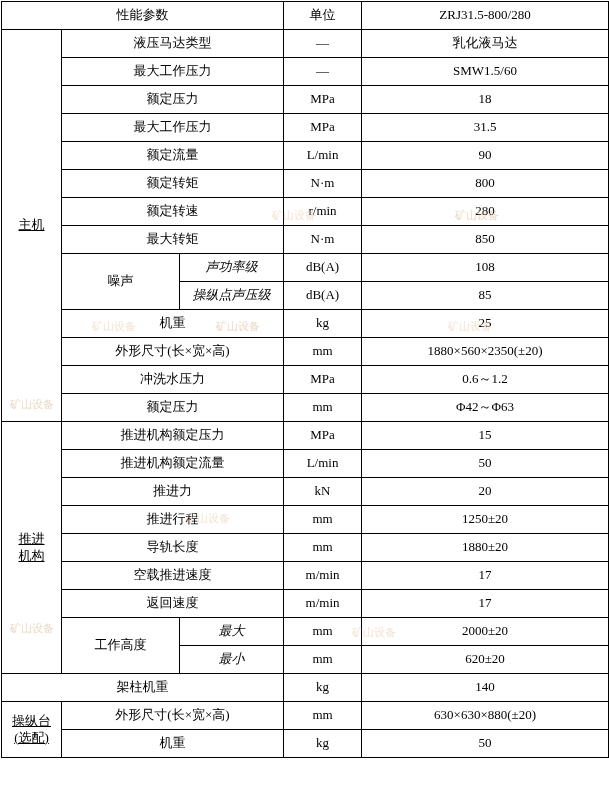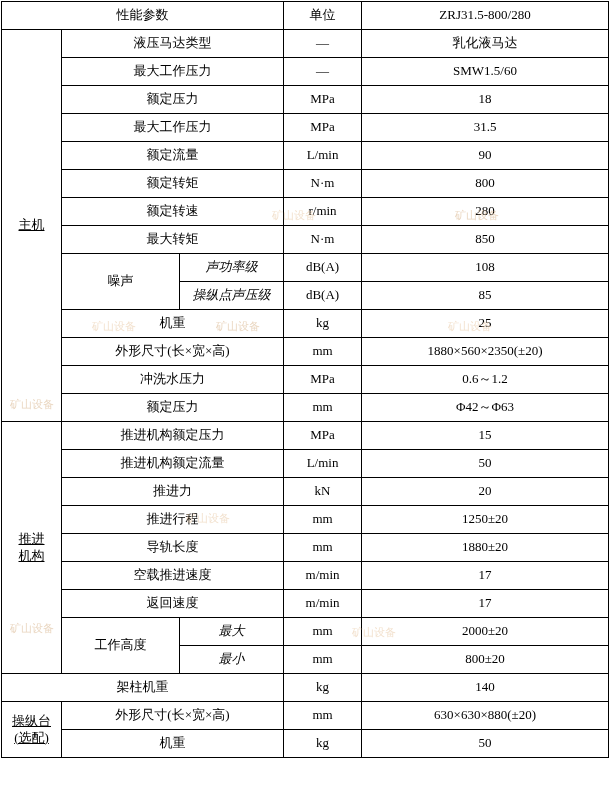--- a/index.html
+++ b/index.html
@@ -222,21 +222,21 @@
       </tr>
       <tr>
         <td class="name" rowspan="2">工作高度</td>
         <td class="sub">最大</td>
         <td class="unit">mm</td>
         <td class="value">2000±20</td>
       </tr>
       <tr>
         <td class="sub">最小</td>
         <td class="unit">mm</td>
-        <td class="value">800±20</td>
+        <td class="value">620±20</td>
       </tr>
 
       <tr>
         <td class="name" colspan="3">架柱机重</td>
         <td class="unit">kg</td>
         <td class="value">140</td>
       </tr>
 
       <tr>
         <td class="group" rowspan="2">

